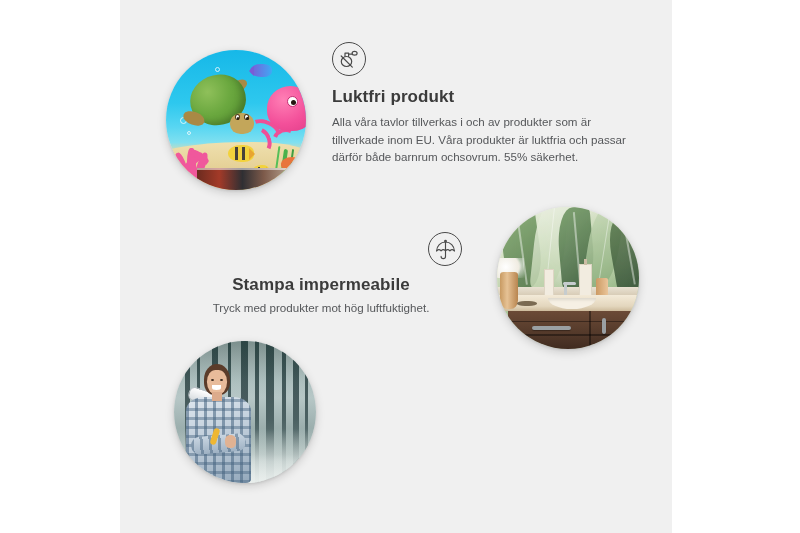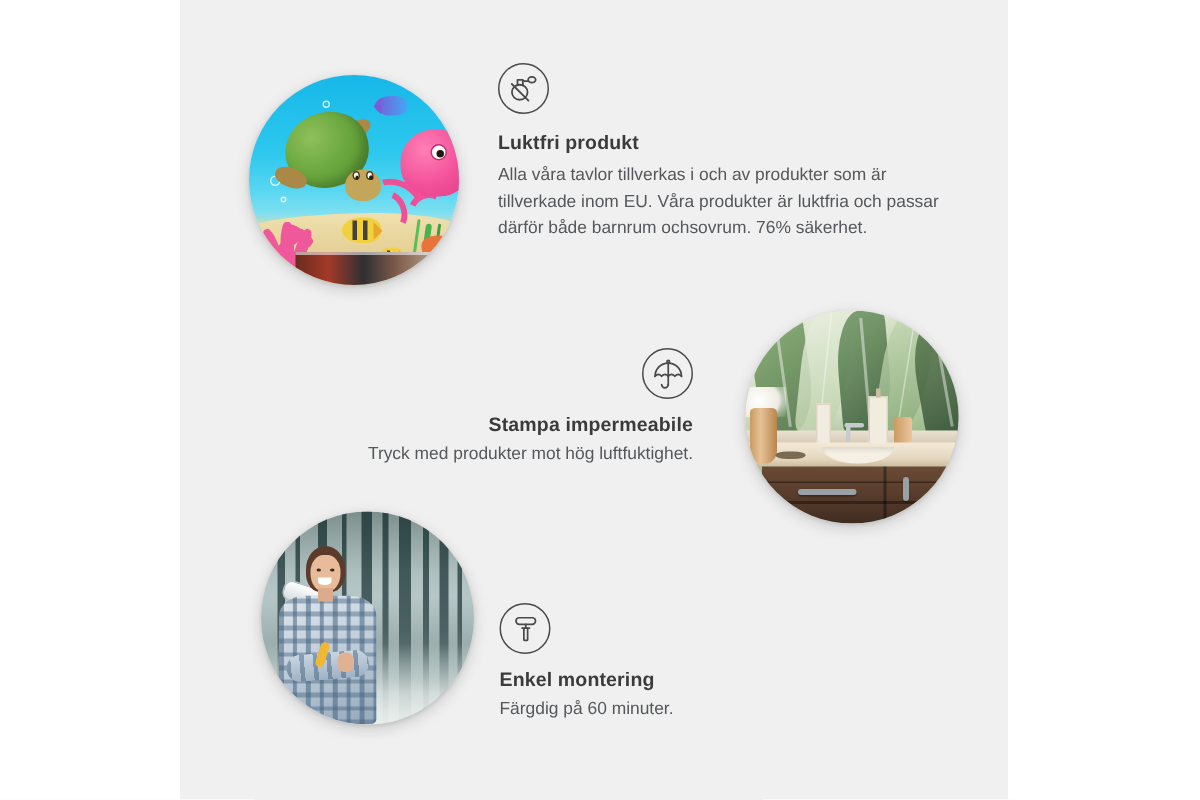--- a/index.html
+++ b/index.html
@@ -336,34 +336,34 @@
   
   .block { position: absolute; }
   .icon-circle {
     width: 34px; height: 34px; border-radius: 50%;
     border: 1.6px solid #4a4a4a;
     display: flex; align-items: center; justify-content: center;
   }
   .icon-circle svg { display: block; }
 
   .block-title {
-    font-size: 13px; font-weight: bold; color: #3b3b3b;
+    font-size: 17px; font-weight: bold; color: #3b3b3b;
     letter-spacing: 0.1px;
   }
   .block-body {
     font-size: 11.6px; color: #55575a; line-height: 1.52;
   }
 
   
   .block-1 { left: 332px; top: 42px; width: 300px; text-align: left; }
   .block-1 .icon-circle { margin-bottom: 11px; }
   .block-1 .block-title { margin-bottom: 6px; }
 
   
-  .block-2 { left: 180px; top: 232px; width: 282px; text-align: right; }
+  .block-2 { left: 180px; top: 232px; width: 282px; text-align: center; }
   .block-2 .icon-wrap { display: flex; justify-content: flex-end; margin-bottom: 9px; }
   .block-2 .block-title { margin-bottom: 4px; }
 
   
   .block-3 { left: 333px; top: 402px; width: 290px; text-align: left; }
   .block-3 .icon-circle { margin-bottom: 9px; }
   .block-3 .block-title { margin-bottom: 4px; }
 </style>
 </head>
 <body>
@@ -496,45 +496,33 @@
     <div class="icon-circle">
       <svg width="24" height="24" viewBox="0 0 24 24" fill="none" stroke="#4a4a4a" stroke-width="1.2" stroke-linecap="round" stroke-linejoin="round">
         <ellipse cx="9.5" cy="14.5" rx="5.2" ry="5"></ellipse>
         <path d="M8 9.5 L8 6.2 L11.6 6.2 L11.6 9.6"></path>
         <path d="M11.6 7.1 L15.2 7.1"></path>
         <ellipse cx="17.6" cy="6.2" rx="2.5" ry="1.9"></ellipse>
         <path d="M4.2 9.0 L15.3 20.1"></path>
       </svg>
     </div>
     <div class="block-title">Luktfri produkt</div>
-    <div class="block-body">Alla våra tavlor tillverkas i och av produkter som är tillverkade inom EU. Våra produkter är luktfria och passar därför både barnrum ochsovrum. 76% säkerhet.</div>
+    <div class="block-body">Alla våra tavlor tillverkas i och av produkter som är tillverkade inom EU. Våra produkter är luktfria och passar därför både barnrum ochsovrum. 55% säkerhet.</div>
   </div>
 
   <div class="block block-2">
     <div class="icon-wrap">
       <div class="icon-circle">
         <svg width="23" height="23" viewBox="0 0 24 24" fill="none" stroke="#4a4a4a" stroke-width="1.2" stroke-linecap="round" stroke-linejoin="round">
           <path d="M2.8 13.4 A9.2 9.2 0 0 1 21.2 13.4"></path>
           <path d="M2.8 13.4 q2.3 -2.6 4.6 0 q2.3 -2.6 4.6 0 q2.3 -2.6 4.6 0 q2.3 -2.6 4.6 0"></path>
           <path d="M12 4.2 L12 19.2"></path>
           <path d="M12 19.2 a2.3 2.3 0 0 1 -4.6 0"></path>
           <circle cx="12" cy="3.3" r="0.9"></circle>
         </svg>
       </div>
     </div>
     <div class="block-title">Stampa impermeabile</div>
     <div class="block-body">Tryck med produkter mot hög luftfuktighet.</div>
   </div>
 
-  <div class="block block-3">
-    <div class="icon-circle">
-      <svg width="23" height="23" viewBox="0 0 24 24" fill="none" stroke="#4a4a4a" stroke-width="1.2" stroke-linecap="round" stroke-linejoin="round">
-        <rect x="5.2" y="4.0" width="13.6" height="4.6" rx="2.3"></rect>
-        <path d="M12 8.6 L12 11.2"></path>
-        <path d="M9.4 11.2 L14.6 11.2"></path>
-        <rect x="10.7" y="11.2" width="2.6" height="8.6" rx="0.7"></rect>
-      </svg>
-    </div>
-    <div class="block-title">Enkel montering</div>
-    <div class="block-body">Färgdig på 60 minuter.</div>
-  </div>
 
 </div>
 
 </body></html>

